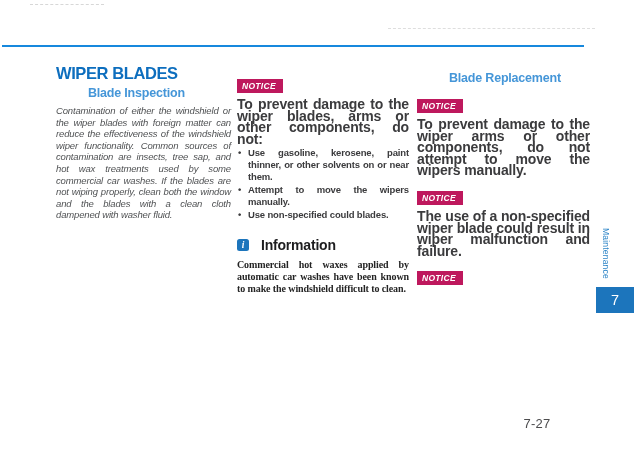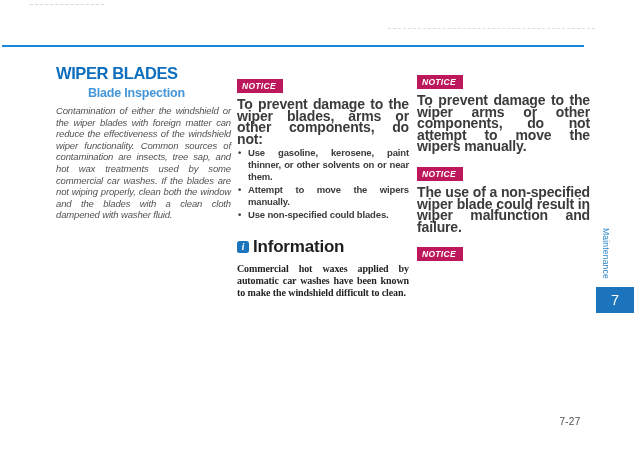--- a/index.html
+++ b/index.html
@@ -105,22 +105,22 @@
     color: #ffffff;
     font-family: "Liberation Serif", serif;
     font-style: italic;
     font-weight: bold;
     font-size: 9.5px;
     line-height: 12px;
     text-align: center;
     flex: 0 0 auto;
   }
   .info-title {
-    margin-left: 4px;
-    font-size: 17px;
+    margin-left: 12px;
+    font-size: 14px;
     font-weight: bold;
     letter-spacing: -0.2px;
     color: #1d1d1f;
   }
   .info-body {
     margin-top: 6px;
     font-family: Liberation Serif, serif;
     font-weight: bold;
     font-size: 10px;
     line-height: 11.8px;
@@ -146,23 +146,23 @@
     color: #ffffff;
     font-size: 14.5px;
     font-weight: 500;
     display: flex;
     align-items: center;
     justify-content: center;
   }
 
   .page-number {
     position: absolute;
-    left: 548px; top: 416px;
+    left: 515px; top: 416px;
     width: 44px;
-    font-size: 10px;
+    font-size: 13px;
     letter-spacing: 0.2px;
     color: #4c4c4e;
     text-align: center;
   }
 </style>
 </head>
 <body>
 
 <div class="page">
 
@@ -190,20 +190,21 @@
     <div class="info-block">
       <div class="info-header">
         <span class="info-icon">i</span>
         <span class="info-title">Information</span>
       </div>
       <p class="info-body">Commercial hot waxes applied by automatic car washes have been known to make the windshield difficult to clean.</p>
     </div>
   </div>
 
   <div class="col col-right">
+    <div class="section-heading" style="margin-top:0">Blade Replacement</div>
     <div class="notice-block">
       <span class="notice-badge">NOTICE</span>
       <p class="bold-text">To prevent damage to the wiper arms or other components, do not attempt to move the wipers manually.</p>
     </div>
     <div class="notice-block">
       <span class="notice-badge">NOTICE</span>
       <p class="bold-text">The use of a non-specified wiper blade could result in wiper malfunction and failure.</p>
     </div>
     <div class="notice-block">
       <span class="notice-badge">NOTICE</span>

